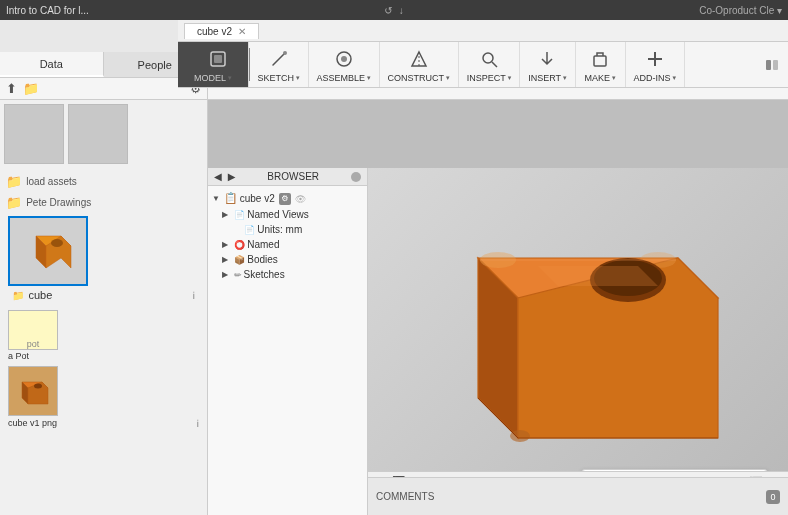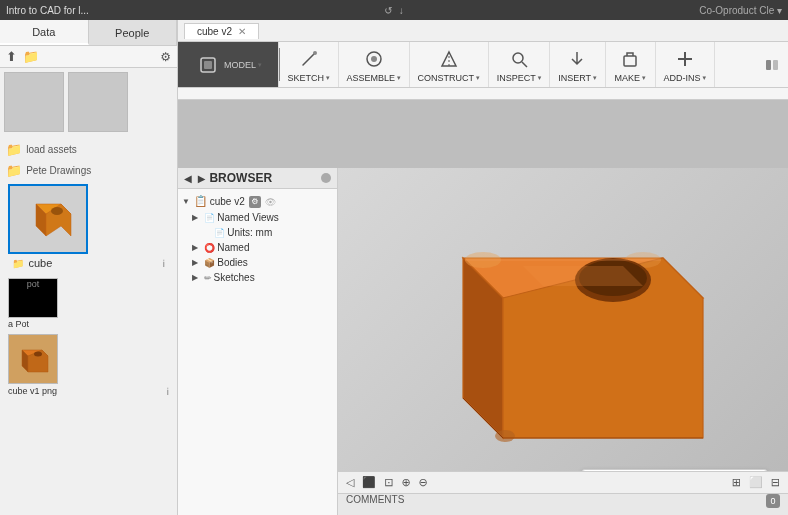--- a/index.html
+++ b/index.html
@@ -17,26 +17,27 @@
     }
 
     
     #main-layout {
       display: flex;
       height: 495px;
     }
 
     
     #left-panel {
-      width: 178px;
+      width: 208px;
       background: #f0f0f0;
       border-right: 1px solid #ccc;
       display: flex;
       flex-direction: column;
       flex-shrink: 0;
+      margin-top: 32px;
     }
 
     
     #left-tabs {
       display: flex;
       height: 26px;
       border-bottom: 1px solid #ccc;
     }
     .left-tab {
       flex: 1;
@@ -161,22 +162,22 @@
       gap: 2px;
     }
     .toolbar-arrow { font-size: 7px; color: #666; }
 
     
     .toolbar-model {
       background: #4a4a4a;
       color: white;
       padding: 4px 16px;
       display: flex;
-      flex-direction: row;
-      align-items: center;
+      flex-direction: column;
+      align-items: flex-end;
       justify-content: center;
       gap: 2px;
       min-width: 60px;
     }
     .toolbar-model .toolbar-icon { color: #ddd; }
     .toolbar-model .toolbar-label { color: #ddd; }
 
     
     #cad-content {
       display: flex;
@@ -191,21 +192,21 @@
     }
     #browser-header {
       display: flex;
       align-items: center;
       padding: 3px 6px;
       background: #e8e8e8;
       border-bottom: 1px solid #ccc;
       gap: 4px;
     }
     .browser-arrow { font-size: 10px; color: #444; }
-    .browser-title { font-size: 12px; font-weight: bold; color: #333; flex: 1; }
+    .browser-title { font-size: 10px; font-weight: normal; color: #333; flex: 1; text-align: center; }
     .browser-dot { width: 10px; height: 10px; background: #aaa; border-radius: 50%; }
 
     #browser-tree {
       flex: 1;
       overflow-y: auto;
       padding: 4px 0;
       font-size: 10px;
     }
     .tree-item {
       display: flex;
@@ -377,21 +378,21 @@
         </div>
         <div class="asset-row">
           <span style="font-size:10px; color:#888;">📁</span>
           <span style="font-size:11px; color:#333;">cube</span>
           <span class="asset-info-icon">ℹ</span>
         </div>
       </div>
 
       <div style="padding: 2px 4px;">
         <div style="display:flex; align-items:center; gap:4px;">
-          <div style="width:50px; height:40px; background:#000000; display:flex; align-items:flex-start; justify-content:center; font-size:9px; color:#888; border:1px solid #bbb;">
+          <div style="width:50px; height:40px; background:#fef9c3; display:flex; align-items:flex-end; justify-content:center; font-size:9px; color:#888; border:1px solid #bbb;">
             <span>pot</span>
           </div>
         </div>
         <div style="font-size:9px; color:#333; padding: 1px 0;">a Pot</div>
       </div>
 
       <div style="padding: 2px 4px;">
         <div style="display:flex; align-items:center; gap:4px;">
           <div style="width:50px; height:50px; background: #d0a060; border:1px solid #bbb; display:flex; align-items:center; justify-content:center;">
             <svg width="38" height="34" viewBox="0 0 38 34">
@@ -606,21 +607,21 @@
           <span class="bottom-icon">⬛</span>
           <span class="bottom-icon">⊡</span>
           <span class="bottom-icon">⊕</span>
           <span class="bottom-icon">⊖</span>
           <span style="flex:1"></span>
           <span class="bottom-icon">⊞</span>
           <span class="bottom-icon">⬜</span>
           <span class="bottom-icon">⊟</span>
         </div>
 
-        <div id="comments-bar" style="position:absolute; bottom:0; left:0; right:0; height:22px; background:#e8e8e8; border-top:1px solid #ccc; display:flex; align-items:flex-start; padding:0 8px; gap:6px;">
+        <div id="comments-bar" style="position:absolute; bottom:0; left:0; right:0; height:38px; background:#e8e8e8; border-top:1px solid #ccc; display:flex; align-items:center; padding:0 8px; gap:6px;">
           <span class="comments-label">COMMENTS</span>
           <div class="comments-badge">0</div>
         </div>
       </div>
     </div>
   </div>
 
 </div>
 
 </body></html>

